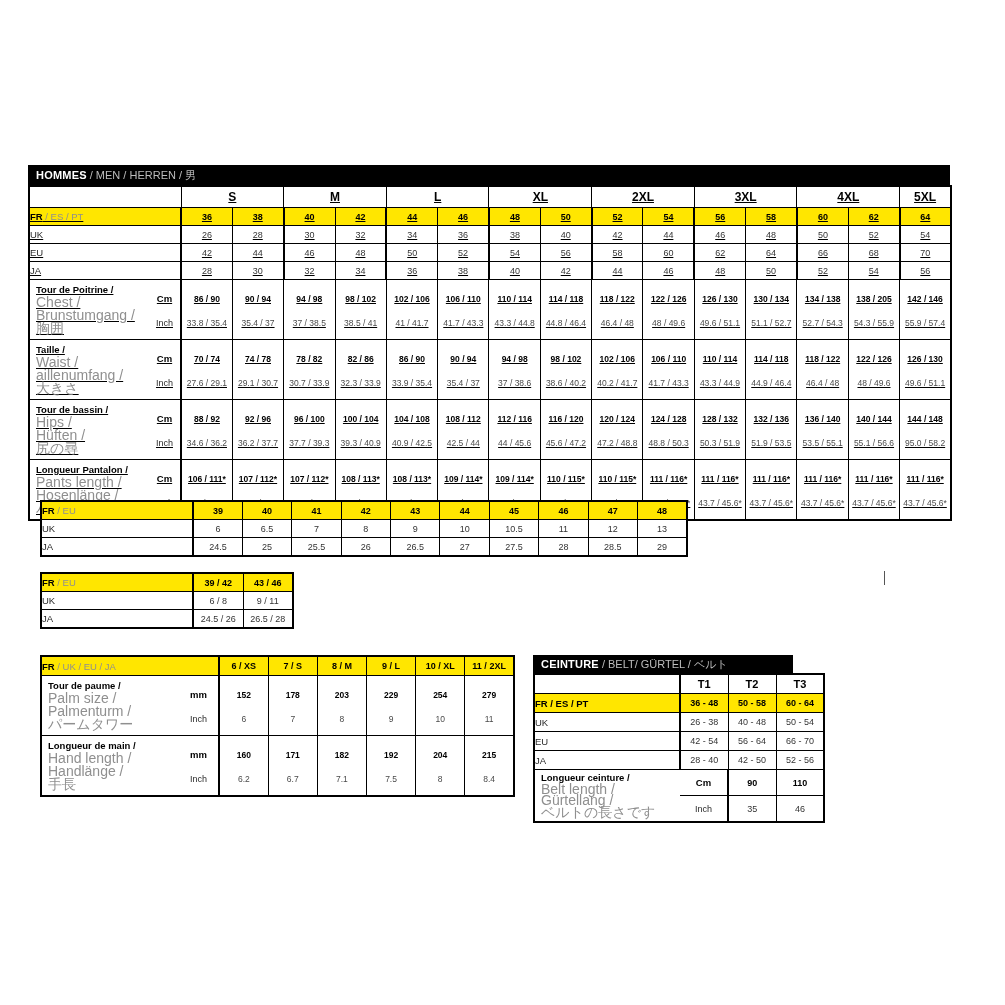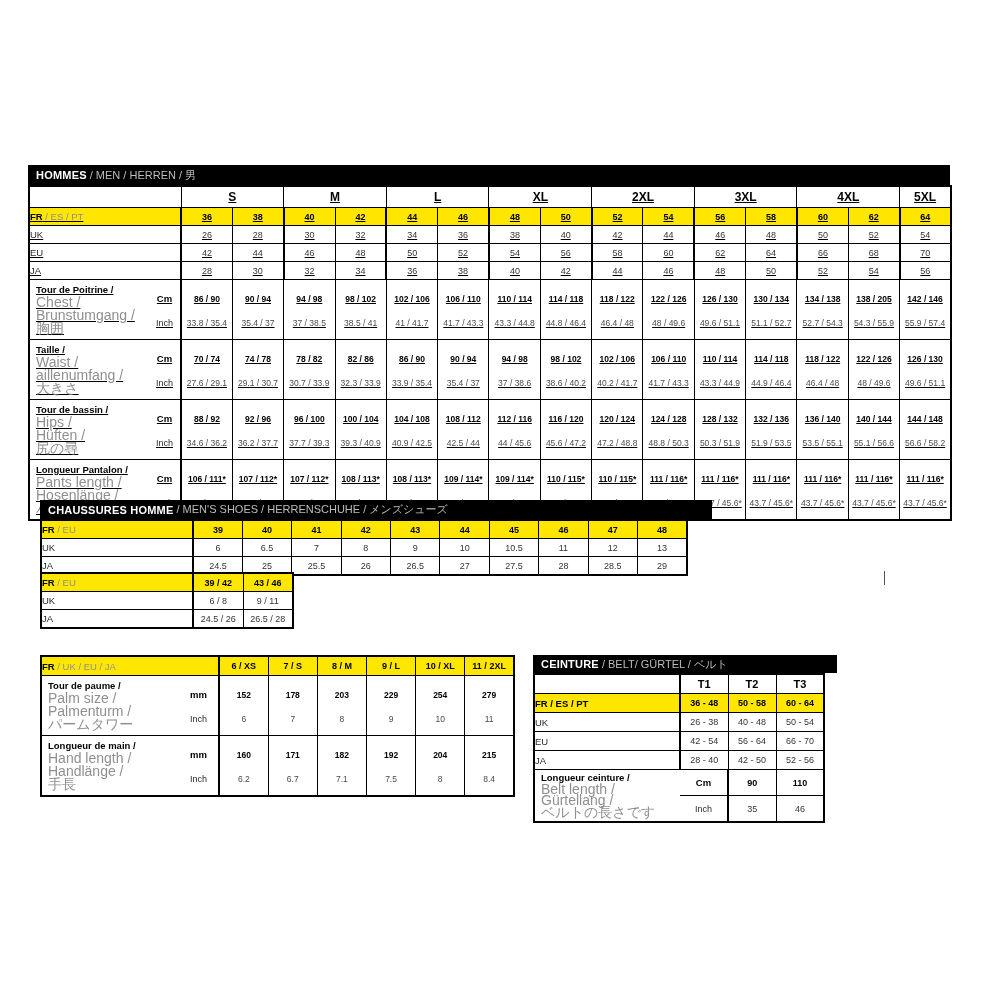--- a/index.html
+++ b/index.html
@@ -10,21 +10,21 @@
   #wrap-socks{left:40px;top:572px;}
   #wrap-gloves{left:40px;top:655px;}
   #wrap-belt{left:533px;top:655px;}
   .tbar{background:#000;color:#fff;display:flex;align-items:center;padding-left:8px;box-sizing:border-box;font-size:11px;}
   .tb-bold{font-weight:bold;white-space:pre;letter-spacing:.2px;}
   .tb-rest{color:#bdbdbd;white-space:pre;font-weight:normal;}
   #wrap-men .tbar{height:20px;width:922px;}
   #wrap-shoes .tbar{height:19px;width:672px;}
   #wrap-socks .tbar{height:18px;width:349px;}
   #wrap-gloves .tbar{height:18px;width:473px;}
-  #wrap-belt .tbar{height:18px;width:304px;}
+  #wrap-belt .tbar{height:18px;width:260px;}
   table{border-collapse:collapse;table-layout:fixed;background:#fff;}
   #men-table{width:922px;}
   #shoes-table{width:646px;}
   #socks-table{width:252px;}
   #gloves-table{width:473px;}
   #belt-table{width:290px;}
   table{border:2px solid #000;}
   td{border:1px solid #000;padding:0;text-align:center;vertical-align:middle;font-size:9px;color:#1a1a1a;overflow:hidden;}
   .grow td{height:20px;}
   .srow td{height:17px;}
@@ -377,21 +377,21 @@
             <td class="mval">
               <div class="cm">136 / 140</div>
               <div class="in">53.5 / 55.1</div>
             </td>
             <td class="mval">
               <div class="cm">140 / 144</div>
               <div class="in">55.1 / 56.6</div>
             </td>
             <td class="mval">
               <div class="cm">144 / 148</div>
-              <div class="in">56.6 / 58.2</div>
+              <div class="in">95.0 / 58.2</div>
             </td>
           </tr>
           <tr class="mrow">
             <td class="mlabel">
               <div class="mt">Longueur Pantalon /</div>
               <div class="ms">Pants length /</div>
               <div class="ms">Hosenlänge /</div>
               <div class="ms">パンツの長さ</div>
             </td>
             <td class="unit">
@@ -457,24 +457,20 @@
             <td class="mval">
               <div class="cm">111 / 116*</div>
               <div class="in">43.7 / 45.6*</div>
             </td>
           </tr>
         </tbody>
       </table>
   </div>
 
   <div id="wrap-shoes" class="wrap">
-    <div class="tbar">
-      <span class="tb-bold">CHAUSSURES HOMME</span>
-        <span class="tb-rest"> / MEN'S SHOES / HERRENSCHUHE / メンズシューズ</span>
-    </div>
     <table id="shoes-table">
         <colgroup>
           <col style="width: 152px;">
           <col style="width: 49.4px;">
           <col style="width: 49.4px;">
           <col style="width: 49.4px;">
           <col style="width: 49.4px;">
           <col style="width: 49.4px;">
           <col style="width: 49.4px;">
           <col style="width: 49.4px;">

